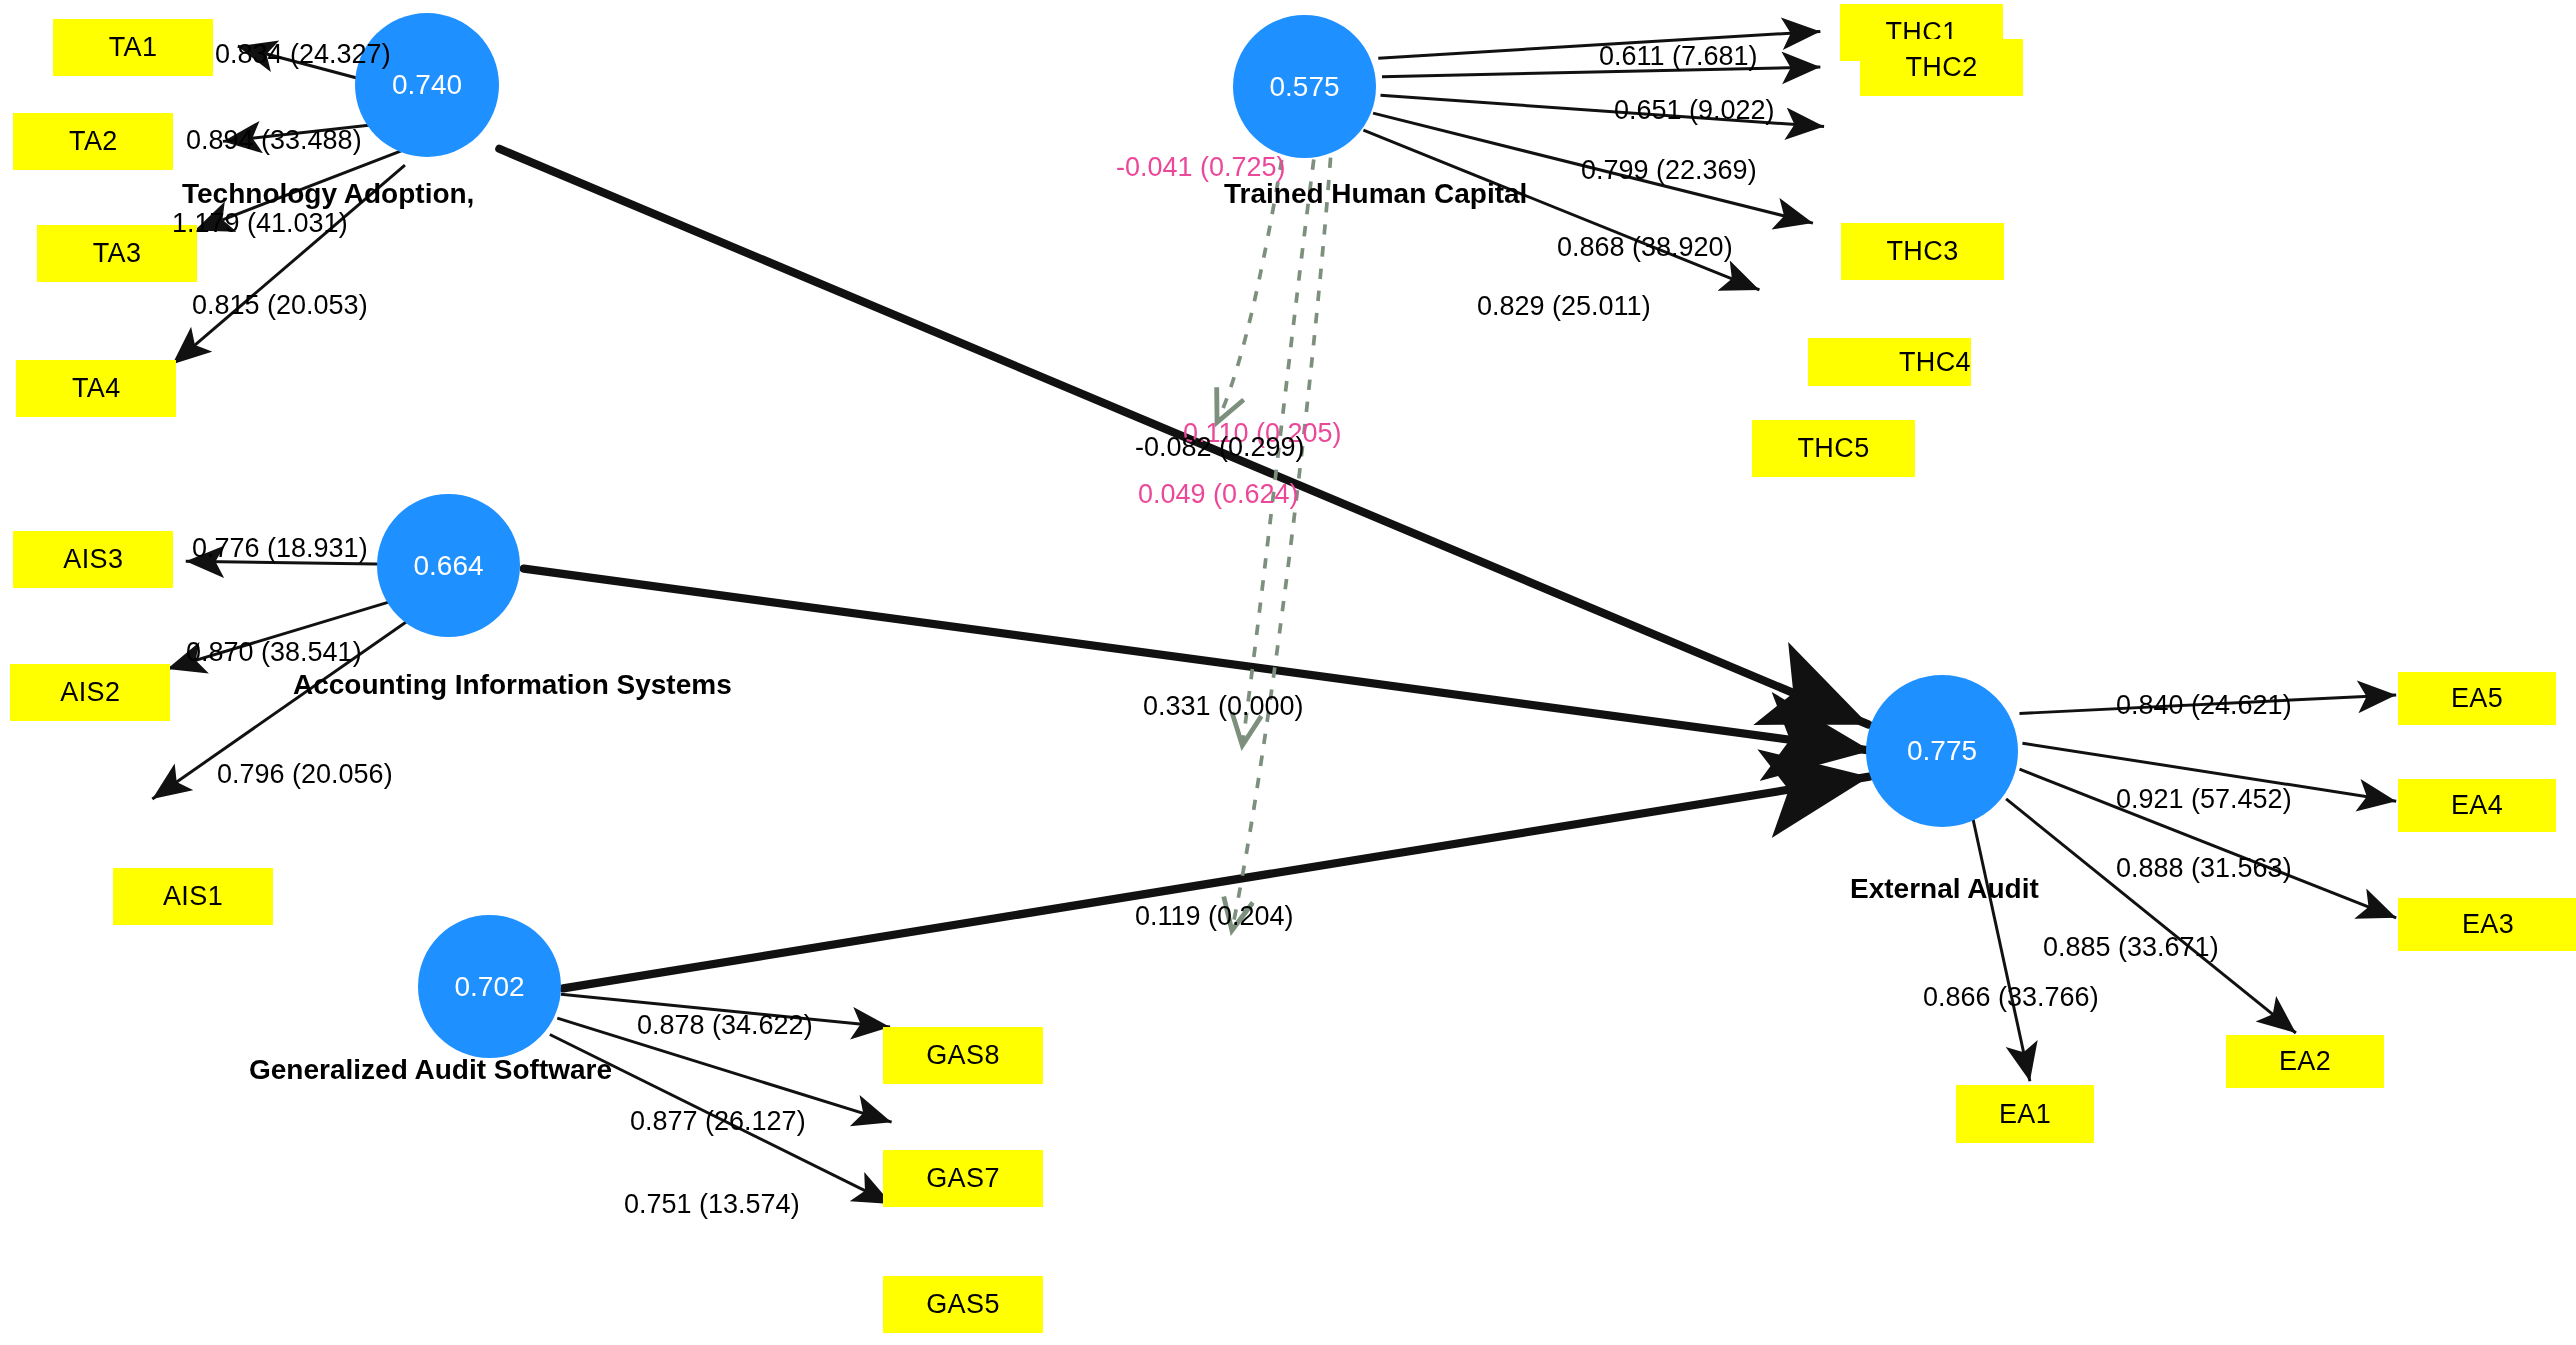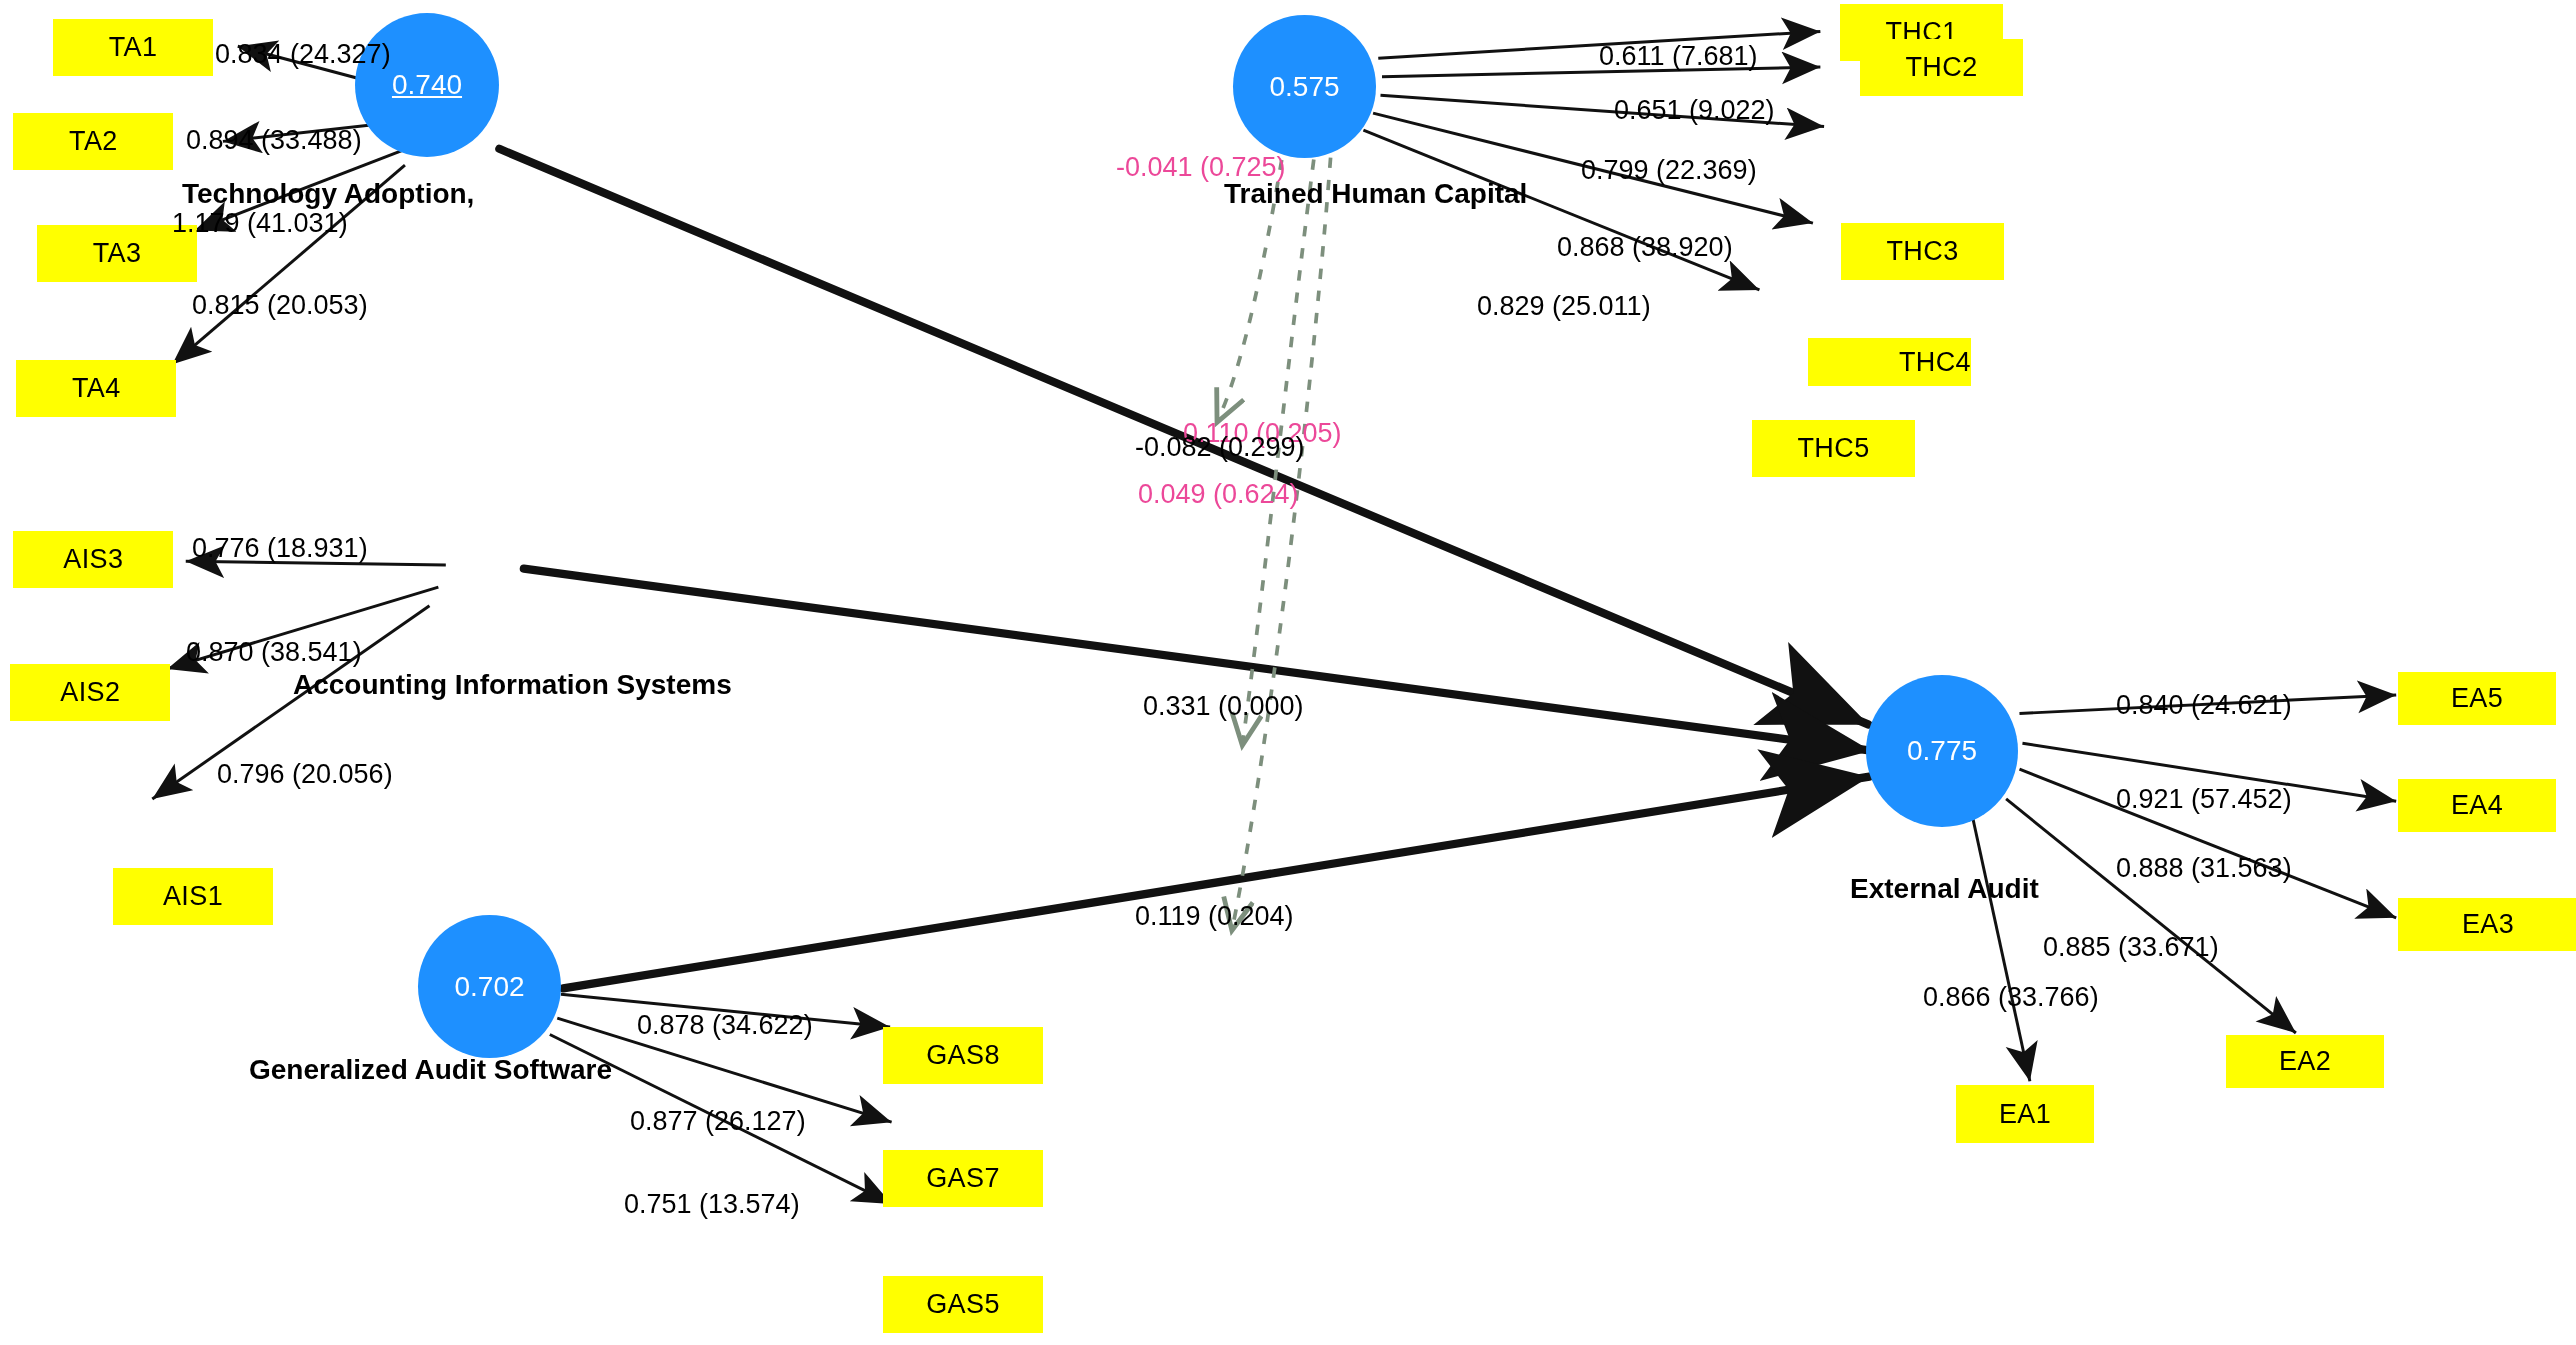--- a/index.html
+++ b/index.html
@@ -107,30 +107,33 @@
       <line x1="758" y1="1330" x2="2516" y2="1045" stroke-width="11" marker-end="url(#ah)"></line>
     </g>
 
     <g stroke="#7d8f7d" fill="none" stroke-width="5" stroke-dasharray="14 16" stroke-linecap="butt">
       <path d="M1730,185 C1690,430 1660,520 1638,568" marker-end="url(#ahg)"></path>
       <path d="M1772,185 C1735,470 1700,800 1672,1003" marker-end="url(#ahg)"></path>
       <path d="M1793,182 C1772,480 1710,1000 1658,1252" marker-end="url(#ahg)"></path>
     </g>
   </svg>
 
-  <div class="lv" style="left:355px;top:13.4px;width:144px;height:144px;text-decoration:underline;">
+  <div class="lv" style="left:355px;top:13.4px;width:144px;height:144px;">
     <span>0.740</span>
   </div>
   <div class="lvname" style="left:182px;top:178px;">Technology Adoption,</div>
 
   <div class="lv" style="left:1233px;top:15px;width:143px;height:143px;">
     <span>0.575</span>
   </div>
   <div class="lvname" style="left:1224px;top:178px;">Trained Human Capital</div>
 
+  <div class="lv" style="left:377px;top:494px;width:143px;height:143px;">
+    <span>0.664</span>
+  </div>
   <div class="lvname" style="left:293px;top:669px;">Accounting Information Systems</div>
 
   <div class="lv" style="left:418px;top:915px;width:143px;height:143px;">
     <span>0.702</span>
   </div>
   <div class="lvname" style="left:249px;top:1054px;">Generalized Audit Software</div>
 
   <div class="lv" style="left:1866px;top:675px;width:152px;height:152px;">
     <span>0.775</span>
   </div>

